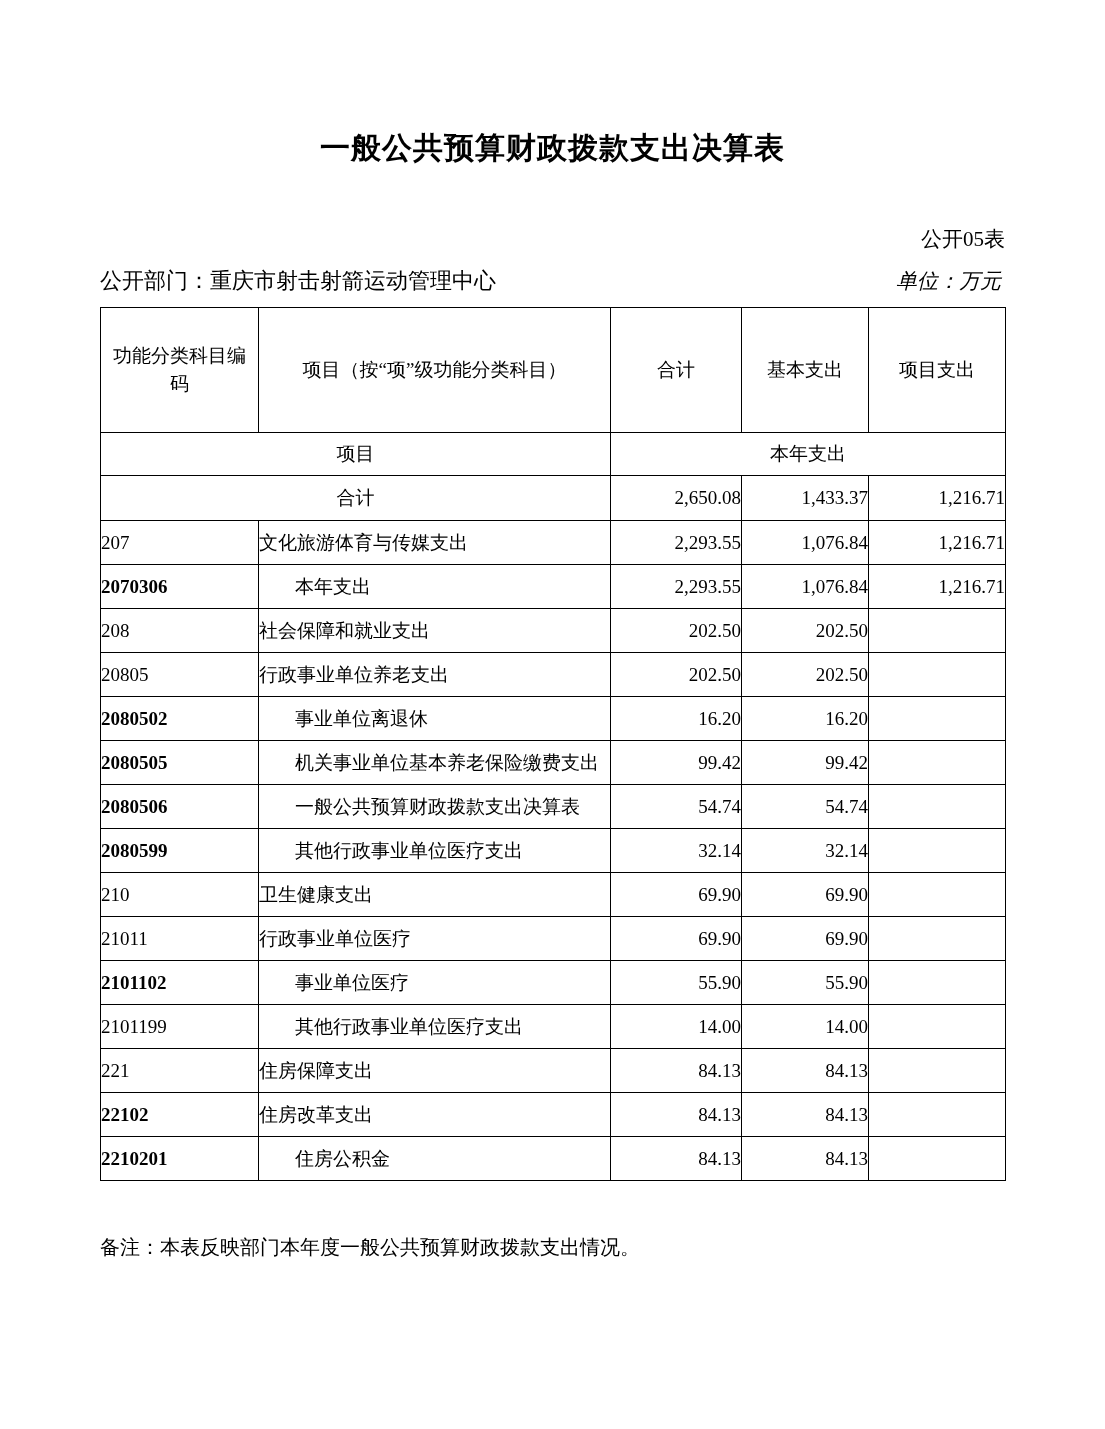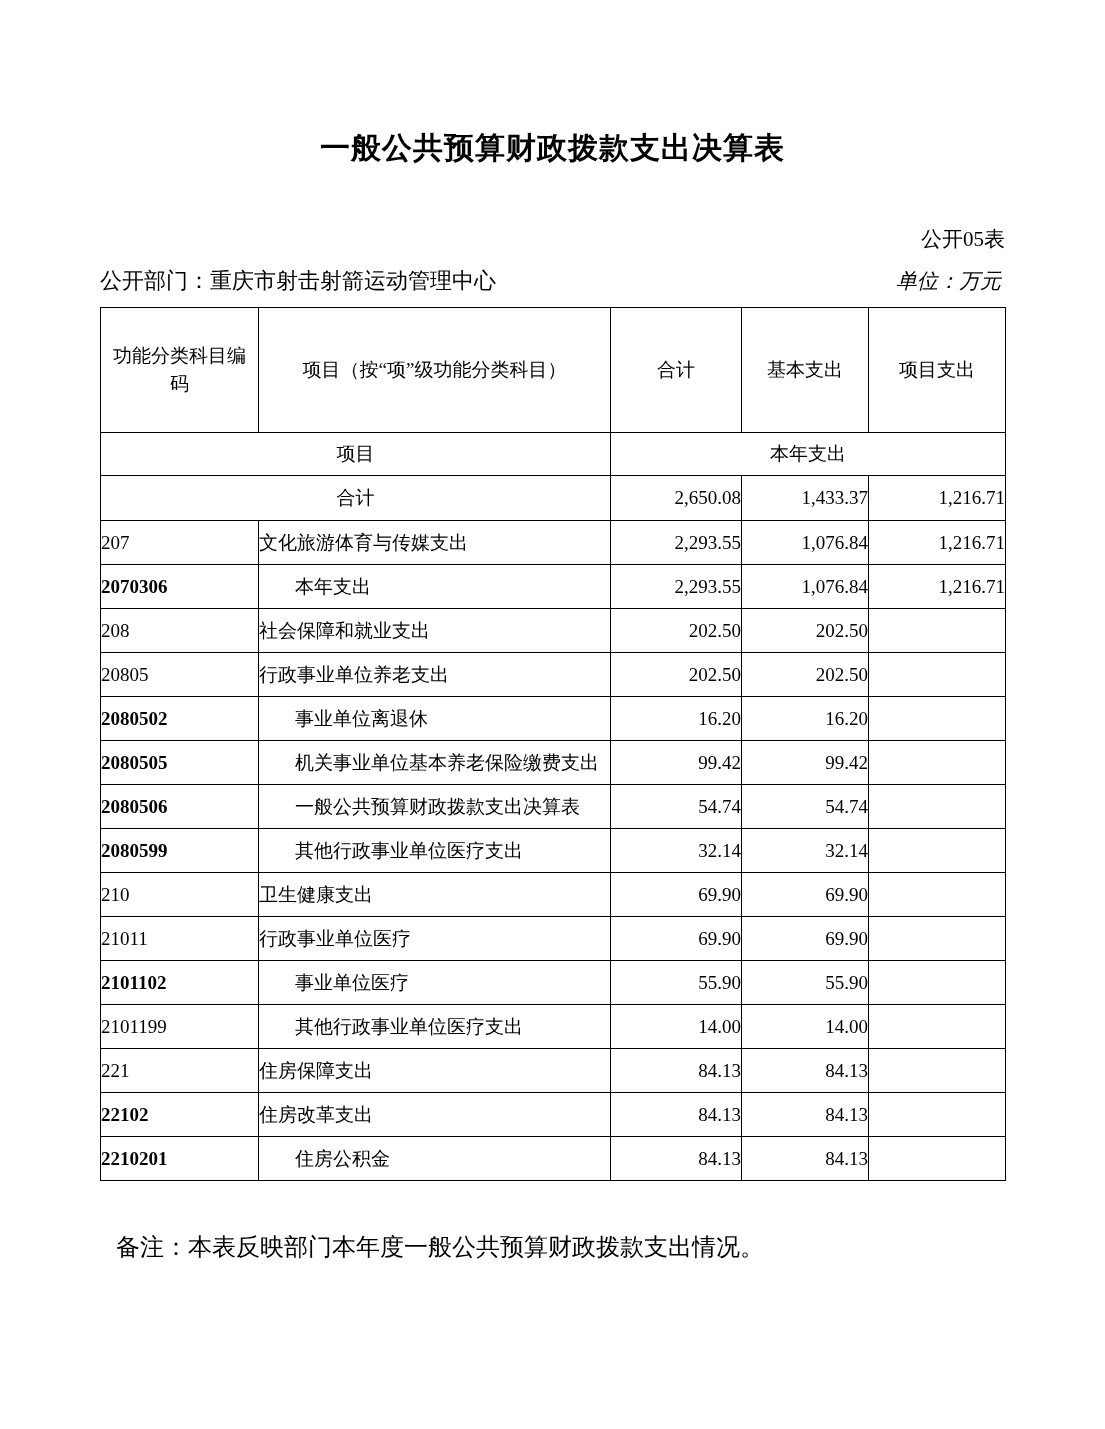--- a/index.html
+++ b/index.html
@@ -148,24 +148,23 @@
   .bold .cell-name,
   .bold .cell-num {
     font-weight: normal;
   }
 
   
   .footnote {
     position: absolute;
     left: 100px;
     top: 1232px;
-    font-size: 24px;
+    font-size: 20px;
     line-height: 30px;
     white-space: nowrap;
-    margin-left: 16px;
   }
 </style>
 </head>
 <body>
 
 <div class="page">
 
   <div class="doc-title">一般公共预算财政拨款支出决算表</div>
 
   <div class="sheet-code">公开05表</div>

